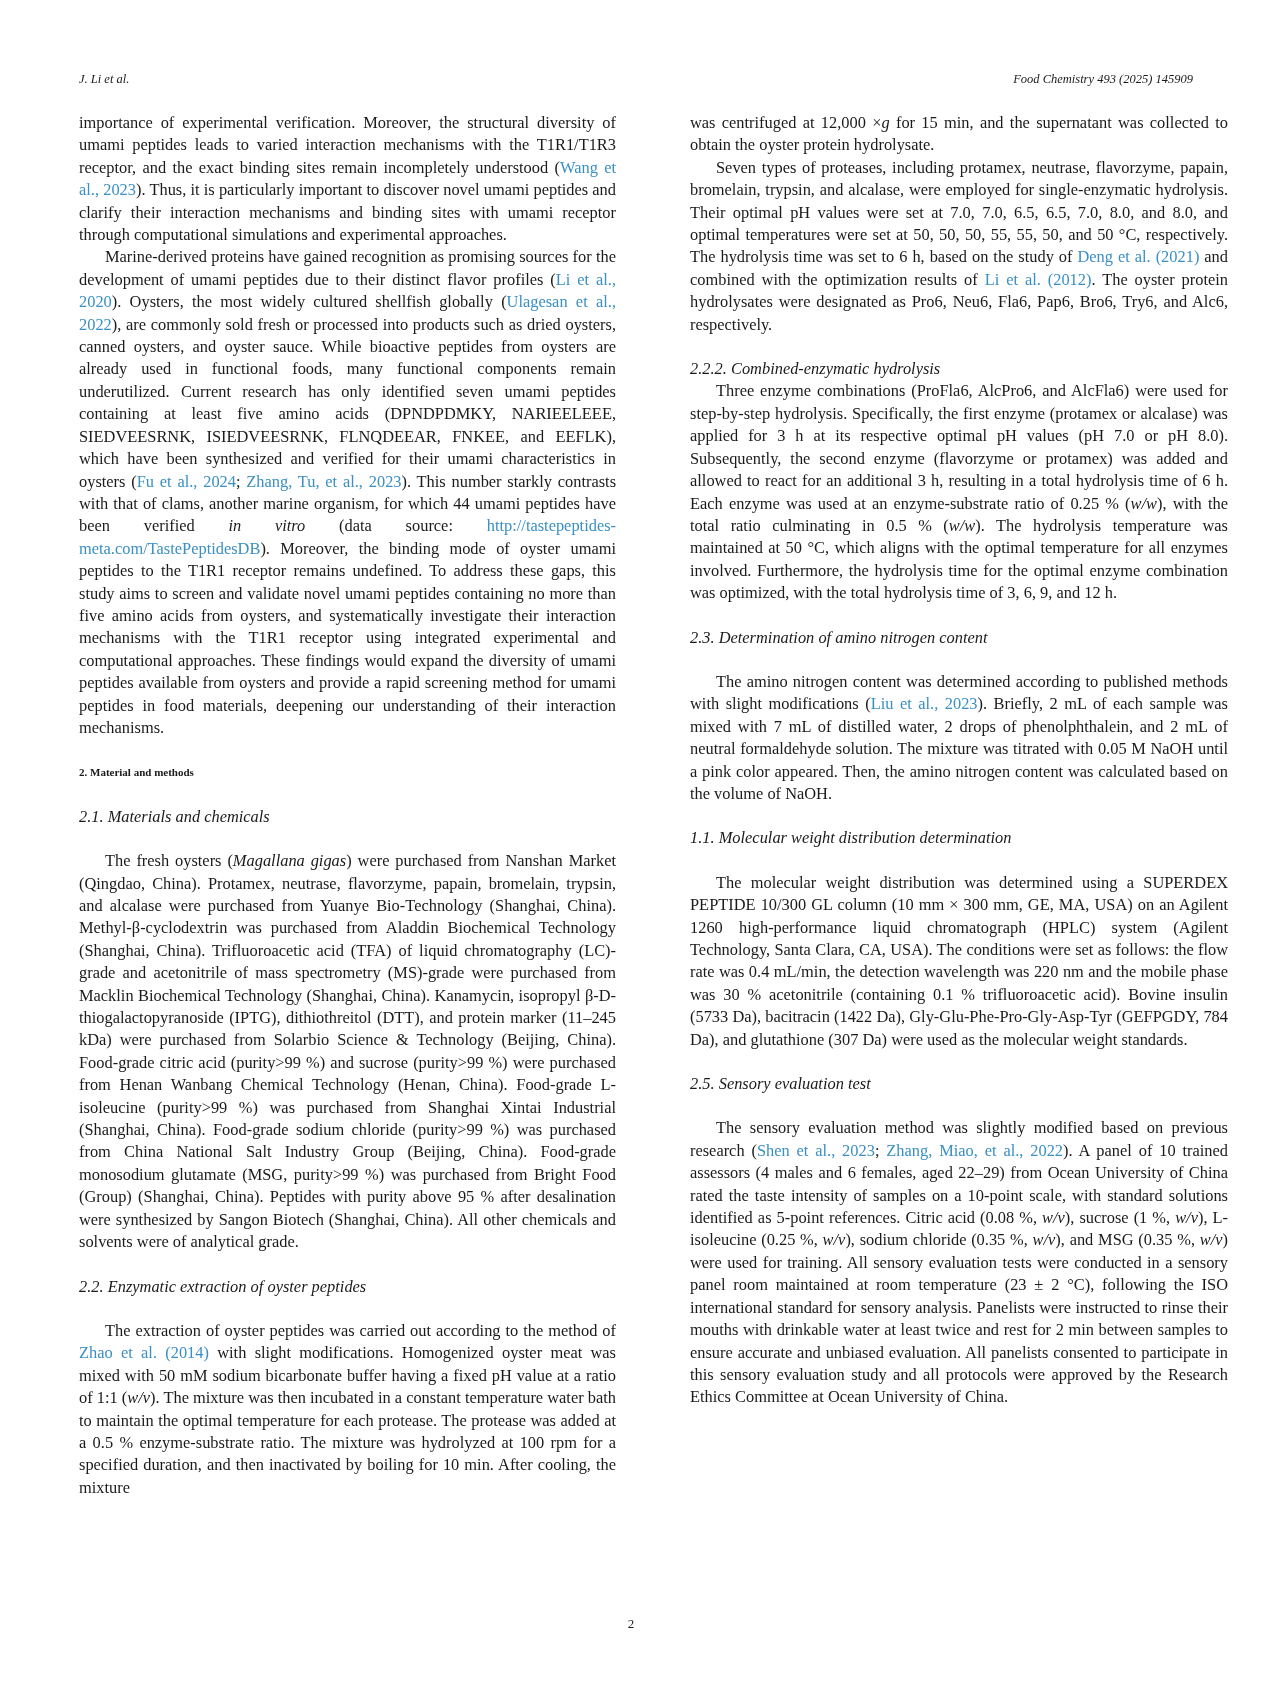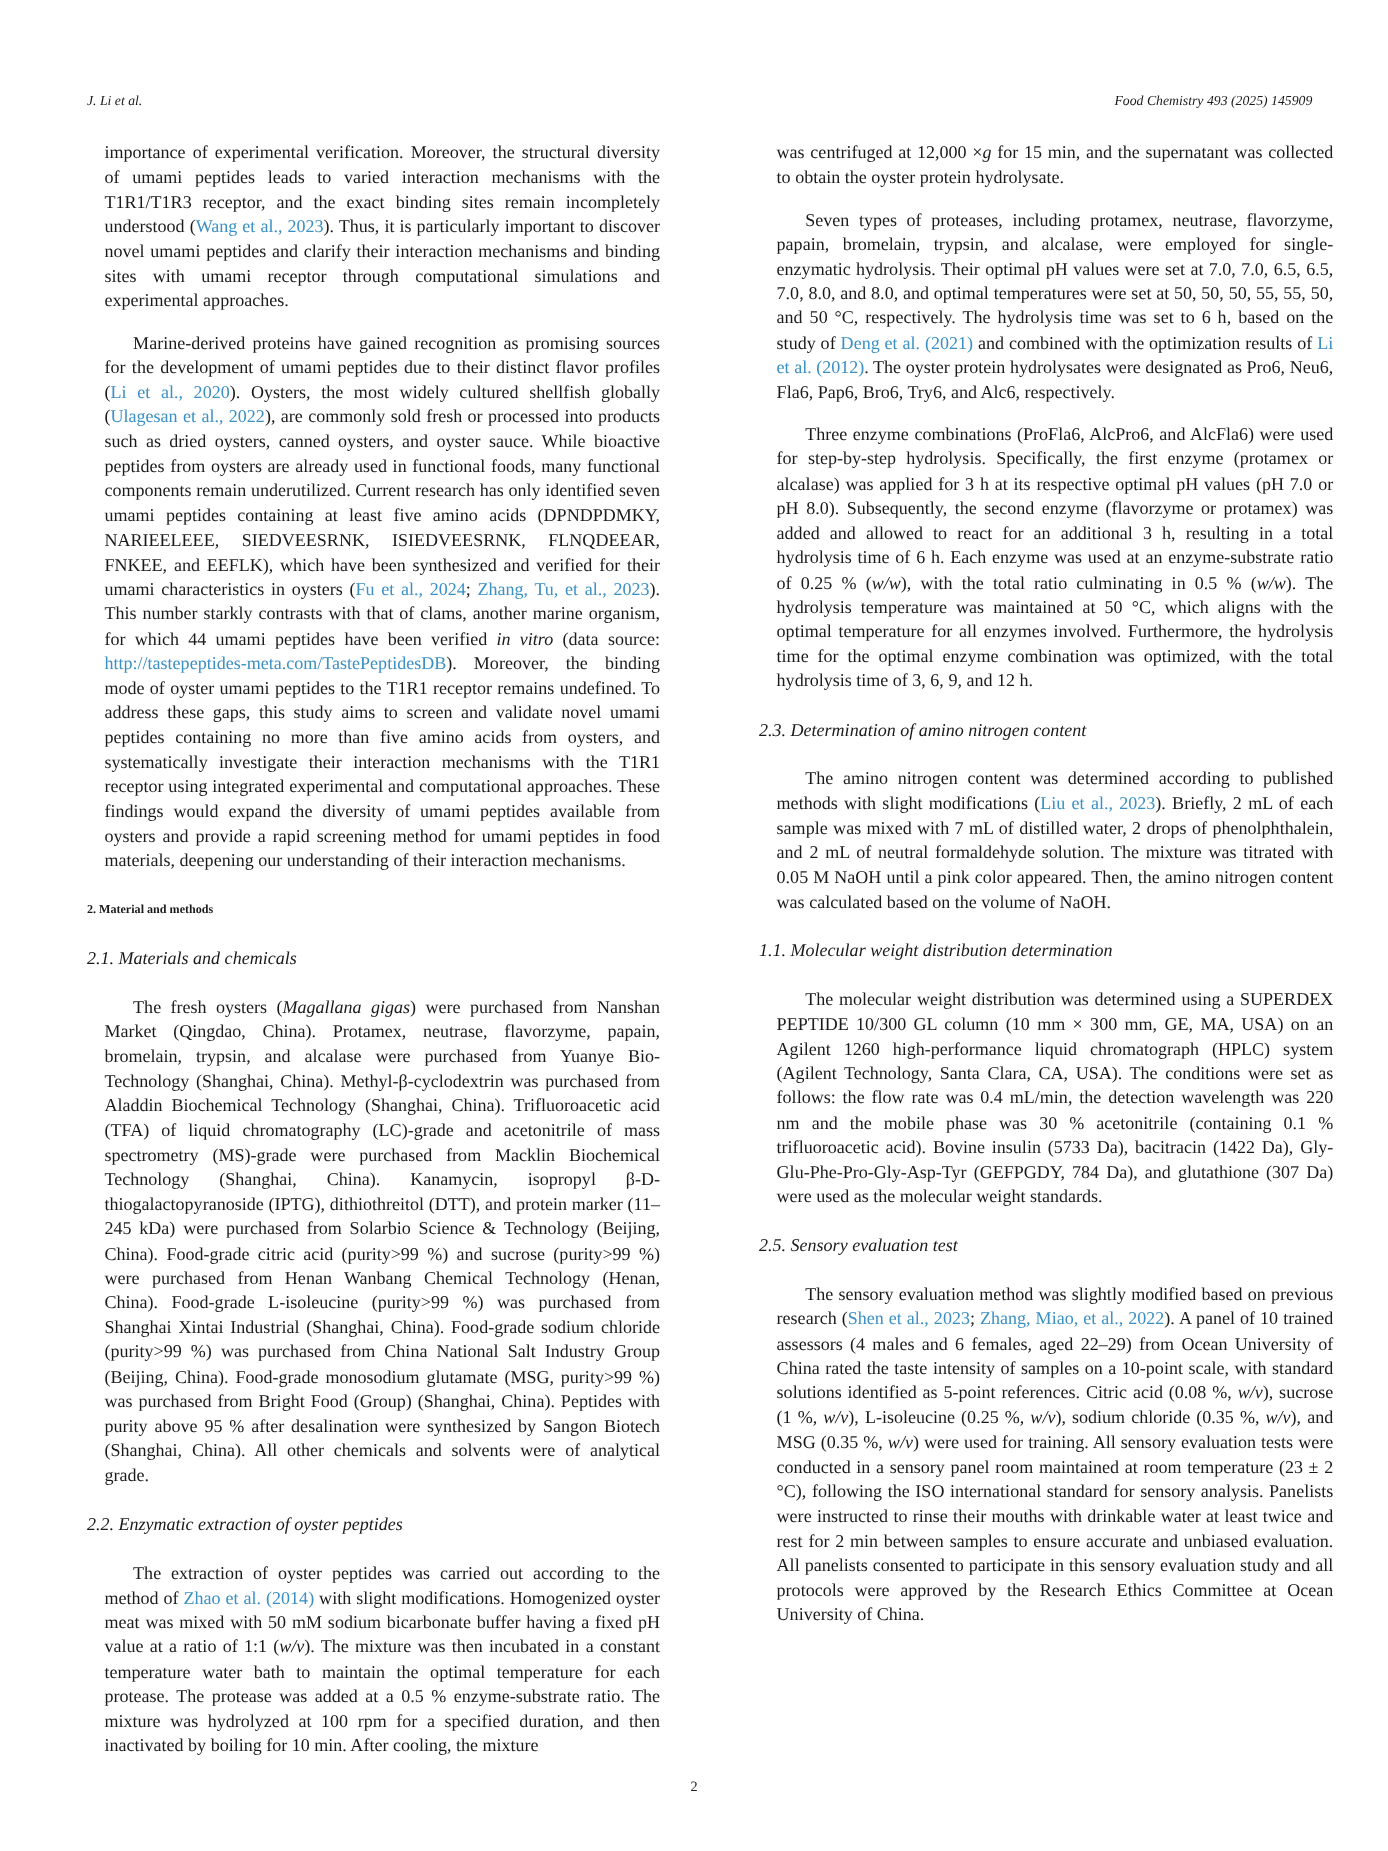--- a/index.html
+++ b/index.html
@@ -1,24 +1,24 @@
 <!DOCTYPE html>
 <html><head>
 <meta charset="utf-8">
 <style>
   html, body { margin: 0; padding: 0; background: #ffffff; }
   body { width: 1262px; height: 1683px; position: relative; overflow: hidden;
          font-family: "Liberation Serif", "DejaVu Serif", serif; color: #1a1a1a; }
-  .running-head { position: absolute; top: 84px; font-size: 12.5px; font-style: italic; }
+  .running-head { position: absolute; top: 72px; font-size: 12.5px; font-style: italic; }
   .rh-left { left: 79px; }
   .rh-right { right: 69px; }
   .col { position: absolute; top: 112px; width: 537px; font-size: 16.4px; line-height: 22.4px; text-align: justify; }
   .col-left { left: 79px; }
   .col-right { left: 690px; width: 538px; }
-  p { margin: 16px; }
+  p { margin: 0; }
   p.indent { text-indent: 26px; }
   .link { color: #3a8fc4; }
   .sec-h { font-weight: bold; font-size: 11px; margin: 22px 0 22px 0; }
   .sub-h { font-style: italic; margin: 22px 0 22px 0; }
   .subsub-h { font-style: italic; margin: 22px 0 0 0; }
   .page-num { position: absolute; top: 1616px; left: 0; width: 1262px; text-align: center; font-size: 13px; }
   i { font-style: italic; }
 </style>
 </head>
 <body>
@@ -39,20 +39,21 @@
   <div class="sub-h">2.2.  Enzymatic extraction of oyster peptides</div>
 
   <p class="indent"><span>The extraction of oyster peptides was carried out according to the method of </span><a class="link">Zhao et al. (2014)</a><span> with slight modifications. Homogenized oyster meat was mixed with 50 mM sodium bicarbonate buffer having a fixed pH value at a ratio of 1:1 (</span><i>w/v</i><span>). The mixture was then incubated in a constant temperature water bath to maintain the optimal temperature for each protease. The protease was added at a 0.5 % enzyme-substrate ratio. The mixture was hydrolyzed at 100 rpm for a specified duration, and then inactivated by boiling for 10 min. After cooling, the mixture</span></p>
 </div>
 
 <div class="col col-right">
   <p><span>was centrifuged at 12,000 ×</span><i>g</i><span> for 15 min, and the supernatant was collected to obtain the oyster protein hydrolysate.</span></p>
 
   <p class="indent"><span>Seven types of proteases, including protamex, neutrase, flavorzyme, papain, bromelain, trypsin, and alcalase, were employed for single-enzymatic hydrolysis. Their optimal pH values were set at 7.0, 7.0, 6.5, 6.5, 7.0, 8.0, and 8.0, and optimal temperatures were set at 50, 50, 50, 55, 55, 50, and 50 °C, respectively. The hydrolysis time was set to 6 h, based on the study of </span><a class="link">Deng et al. (2021)</a><span> and combined with the optimization results of </span><a class="link">Li et al. (2012)</a><span>. The oyster protein hydrolysates were designated as Pro6, Neu6, Fla6, Pap6, Bro6, Try6, and Alc6, respectively.</span></p>
 
+  <div class="subsub-h">2.2.2.  Combined-enzymatic hydrolysis</div>
   <p class="indent"><span>Three enzyme combinations (ProFla6, AlcPro6, and AlcFla6) were used for step-by-step hydrolysis. Specifically, the first enzyme (protamex or alcalase) was applied for 3 h at its respective optimal pH values (pH 7.0 or pH 8.0). Subsequently, the second enzyme (flavorzyme or protamex) was added and allowed to react for an additional 3 h, resulting in a total hydrolysis time of 6 h. Each enzyme was used at an enzyme-substrate ratio of 0.25 % (</span><i>w/w</i><span>), with the total ratio culminating in 0.5 % (</span><i>w/w</i><span>). The hydrolysis temperature was maintained at 50 °C, which aligns with the optimal temperature for all enzymes involved. Furthermore, the hydrolysis time for the optimal enzyme combination was optimized, with the total hydrolysis time of 3, 6, 9, and 12 h.</span></p>
 
   <div class="sub-h">2.3.  Determination of amino nitrogen content</div>
   <p class="indent"><span>The amino nitrogen content was determined according to published methods with slight modifications (</span><a class="link">Liu et al., 2023</a><span>). Briefly, 2 mL of each sample was mixed with 7 mL of distilled water, 2 drops of phenolphthalein, and 2 mL of neutral formaldehyde solution. The mixture was titrated with 0.05 M NaOH until a pink color appeared. Then, the amino nitrogen content was calculated based on the volume of NaOH.</span></p>
 
   <div class="sub-h">1.1.  Molecular weight distribution determination</div>
   <p class="indent">The molecular weight distribution was determined using a SUPERDEX PEPTIDE 10/300 GL column (10 mm × 300 mm, GE, MA, USA) on an Agilent 1260 high-performance liquid chromatograph (HPLC) system (Agilent Technology, Santa Clara, CA, USA). The conditions were set as follows: the flow rate was 0.4 mL/min, the detection wavelength was 220 nm and the mobile phase was 30 % acetonitrile (containing 0.1 % trifluoroacetic acid). Bovine insulin (5733 Da), bacitracin (1422 Da), Gly-Glu-Phe-Pro-Gly-Asp-Tyr (GEFPGDY, 784 Da), and glutathione (307 Da) were used as the molecular weight standards.</p>
 
   <div class="sub-h">2.5.  Sensory evaluation test</div>
   <p class="indent"><span>The sensory evaluation method was slightly modified based on previous research (</span><a class="link">Shen et al., 2023</a><span>; </span><a class="link">Zhang, Miao, et al., 2022</a><span>). A panel of 10 trained assessors (4 males and 6 females, aged 22–29) from Ocean University of China rated the taste intensity of samples on a 10-point scale, with standard solutions identified as 5-point references. Citric acid (0.08 %, </span><i>w/v</i><span>), sucrose (1 %, </span><i>w/v</i><span>), L-isoleucine (0.25 %, </span><i>w/v</i><span>), sodium chloride (0.35 %, </span><i>w/v</i><span>), and MSG (0.35 %, </span><i>w/v</i><span>) were used for training. All sensory evaluation tests were conducted in a sensory panel room maintained at room temperature (23 ± 2 °C), following the ISO international standard for sensory analysis. Panelists were instructed to rinse their mouths with drinkable water at least twice and rest for 2 min between samples to ensure accurate and unbiased evaluation. All panelists consented to participate in this sensory evaluation study and all protocols were approved by the Research Ethics Committee at Ocean University of China.</span></p>

